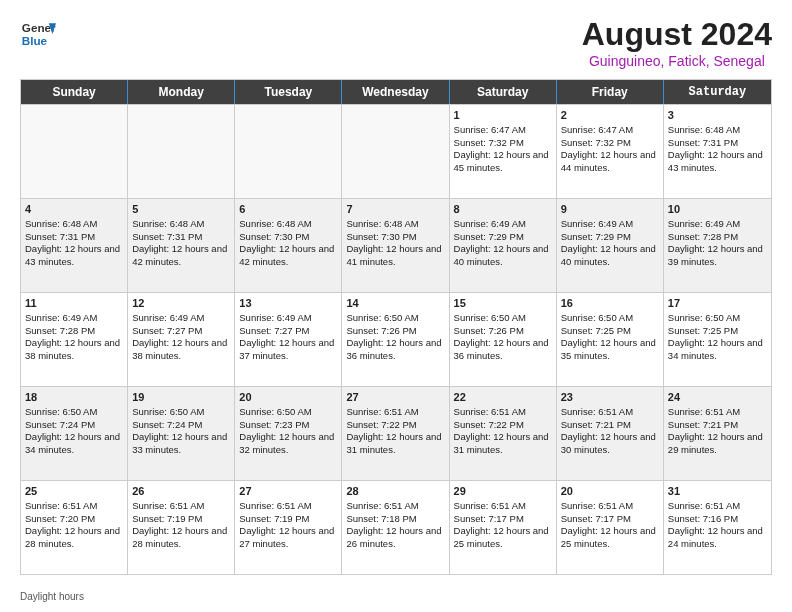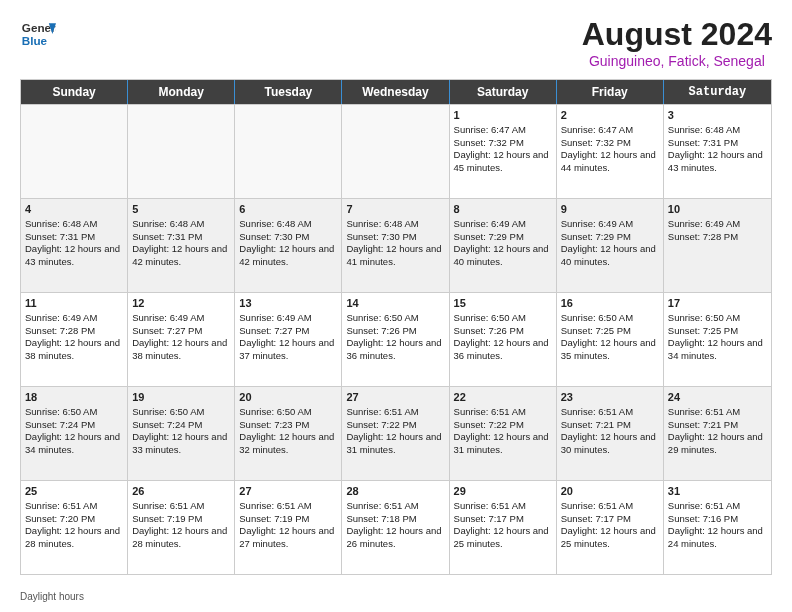--- a/index.html
+++ b/index.html
@@ -139,21 +139,21 @@
           <div class="cal-cell"><span class="day-num">2</span><span>Sunrise: 6:47 AM</span><br><span>Sunset: 7:32 PM</span><br><span>Daylight: 12 hours and 44 minutes.</span></div>
           <div class="cal-cell"><span class="day-num">3</span><span>Sunrise: 6:48 AM</span><br><span>Sunset: 7:31 PM</span><br><span>Daylight: 12 hours and 43 minutes.</span></div>
         </div>
         <div class="cal-row">
           <div class="cal-cell alt-bg"><span class="day-num">4</span><span>Sunrise: 6:48 AM</span><br><span>Sunset: 7:31 PM</span><br><span>Daylight: 12 hours and 43 minutes.</span></div>
           <div class="cal-cell alt-bg"><span class="day-num">5</span><span>Sunrise: 6:48 AM</span><br><span>Sunset: 7:31 PM</span><br><span>Daylight: 12 hours and 42 minutes.</span></div>
           <div class="cal-cell alt-bg"><span class="day-num">6</span><span>Sunrise: 6:48 AM</span><br><span>Sunset: 7:30 PM</span><br><span>Daylight: 12 hours and 42 minutes.</span></div>
           <div class="cal-cell alt-bg"><span class="day-num">7</span><span>Sunrise: 6:48 AM</span><br><span>Sunset: 7:30 PM</span><br><span>Daylight: 12 hours and 41 minutes.</span></div>
           <div class="cal-cell alt-bg"><span class="day-num">8</span><span>Sunrise: 6:49 AM</span><br><span>Sunset: 7:29 PM</span><br><span>Daylight: 12 hours and 40 minutes.</span></div>
           <div class="cal-cell alt-bg"><span class="day-num">9</span><span>Sunrise: 6:49 AM</span><br><span>Sunset: 7:29 PM</span><br><span>Daylight: 12 hours and 40 minutes.</span></div>
-          <div class="cal-cell alt-bg"><span class="day-num">10</span><span>Sunrise: 6:49 AM</span><br><span>Sunset: 7:28 PM</span><br></div>
+          <div class="cal-cell alt-bg"><span class="day-num">10</span><span>Sunrise: 6:49 AM</span><br><span>Sunset: 7:28 PM</span><br><span>Daylight: 12 hours and 39 minutes.</span></div>
         </div>
         <div class="cal-row">
           <div class="cal-cell"><span class="day-num">11</span><span>Sunrise: 6:49 AM</span><br><span>Sunset: 7:28 PM</span><br><span>Daylight: 12 hours and 38 minutes.</span></div>
           <div class="cal-cell"><span class="day-num">12</span><span>Sunrise: 6:49 AM</span><br><span>Sunset: 7:27 PM</span><br><span>Daylight: 12 hours and 38 minutes.</span></div>
           <div class="cal-cell"><span class="day-num">13</span><span>Sunrise: 6:49 AM</span><br><span>Sunset: 7:27 PM</span><br><span>Daylight: 12 hours and 37 minutes.</span></div>
           <div class="cal-cell"><span class="day-num">14</span><span>Sunrise: 6:50 AM</span><br><span>Sunset: 7:26 PM</span><br><span>Daylight: 12 hours and 36 minutes.</span></div>
           <div class="cal-cell"><span class="day-num">15</span><span>Sunrise: 6:50 AM</span><br><span>Sunset: 7:26 PM</span><br><span>Daylight: 12 hours and 36 minutes.</span></div>
           <div class="cal-cell"><span class="day-num">16</span><span>Sunrise: 6:50 AM</span><br><span>Sunset: 7:25 PM</span><br><span>Daylight: 12 hours and 35 minutes.</span></div>
           <div class="cal-cell"><span class="day-num">17</span><span>Sunrise: 6:50 AM</span><br><span>Sunset: 7:25 PM</span><br><span>Daylight: 12 hours and 34 minutes.</span></div>
         </div>

